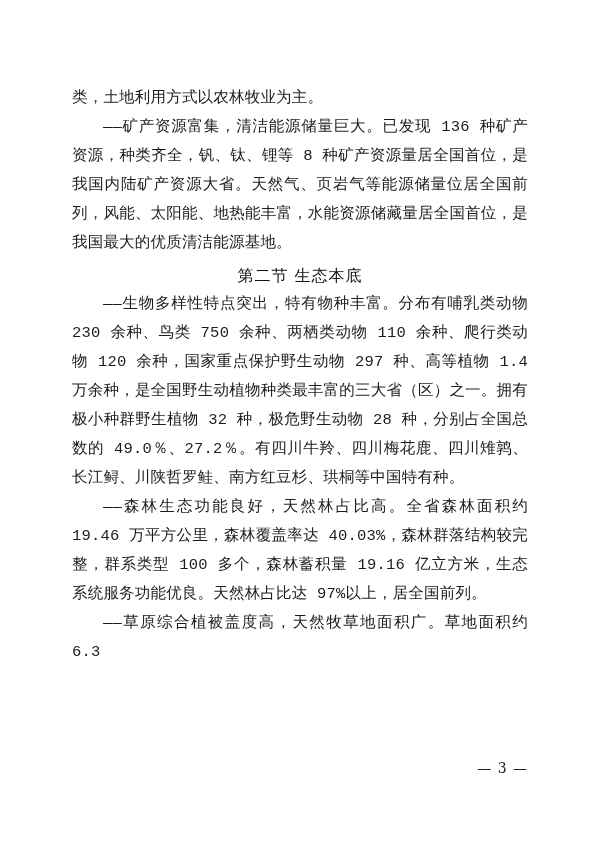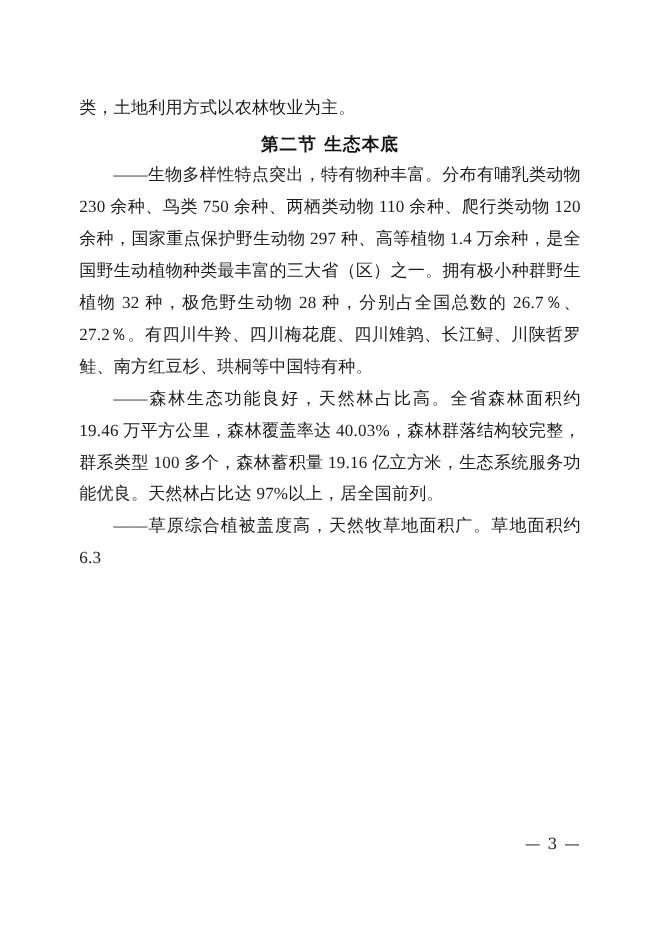--- a/index.html
+++ b/index.html
@@ -32,35 +32,35 @@
 
   
   .para {
     font-size: 15.5px;
     line-height: 29px;
     text-align: justify;
     text-justify: inter-ideograph;
     text-indent: 2em;
     margin: 0;
     letter-spacing: 0.2px;
-    font-family: Liberation Serif, serif;
+    font-family: Liberation Mono, monospace;
     color: #1c1c1c;
   }
 
   
   .para.no-indent {
     text-indent: 0;
   }
 
   .section-heading {
     font-size: 16px;
     line-height: 29px;
     margin: 0;
     text-align: center;
-    font-weight: bold;
+    font-weight: normal;
     letter-spacing: 1px;
     font-family: "DejaVu Serif", "Liberation Serif", serif;
     color: #141414;
   }
 
   .heading-spacer {
     height: 3px;
   }
 
   .page-number {
@@ -77,27 +77,28 @@
 </style>
 </head>
 <body>
 
 <div class="page">
 
   <div class="text-column">
 
     <p class="para no-indent">类，土地利用方式以农林牧业为主。</p>
 
+    <p class="para">——矿产资源富集，清洁能源储量巨大。已发现 136 种矿产资源，种类齐全，钒、钛、锂等 8 种矿产资源量居全国首位，是我国内陆矿产资源大省。天然气、页岩气等能源储量位居全国前列，风能、太阳能、地热能丰富，水能资源储藏量居全国首位，是我国最大的优质清洁能源基地。</p>
 
     <div class="heading-spacer"></div>
 
     <h2 class="section-heading">第二节 生态本底</h2>
 
 
-    <p class="para">——生物多样性特点突出，特有物种丰富。分布有哺乳类动物 230 余种、鸟类 750 余种、两栖类动物 110 余种、爬行类动物 120 余种，国家重点保护野生动物 297 种、高等植物 1.4 万余种，是全国野生动植物种类最丰富的三大省（区）之一。拥有极小种群野生植物 32 种，极危野生动物 28 种，分别占全国总数的 26.7％、27.2％。有四川牛羚、四川梅花鹿、四川雉鹑、长江鲟、川陕哲罗鲑、南方红豆杉、珙桐等中国特有种。</p>
+    <p class="para">——生物多样性特点突出，特有物种丰富。分布有哺乳类动物 230 余种、鸟类 750 余种、两栖类动物 110 余种、爬行类动物 120 余种，国家重点保护野生动物 297 种、高等植物 1.4 万余种，是全国野生动植物种类最丰富的三大省（区）之一。拥有极小种群野生植物 32 种，极危野生动物 28 种，分别占全国总数的 49.0％、27.2％。有四川牛羚、四川梅花鹿、四川雉鹑、长江鲟、川陕哲罗鲑、南方红豆杉、珙桐等中国特有种。</p>
 
     <p class="para">——森林生态功能良好，天然林占比高。全省森林面积约 19.46 万平方公里，森林覆盖率达 40.03%，森林群落结构较完整，群系类型 100 多个，森林蓄积量 19.16 亿立方米，生态系统服务功能优良。天然林占比达 97%以上，居全国前列。</p>
 
     <p class="para">——草原综合植被盖度高，天然牧草地面积广。草地面积约 6.3</p>
 
   </div>
 
   <div class="page-number">— 3 —</div>
 
 </div>

